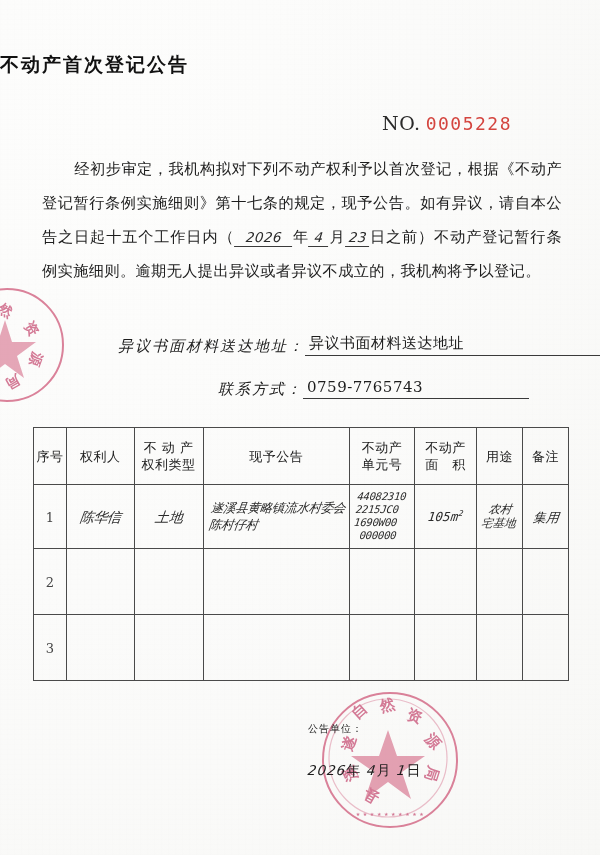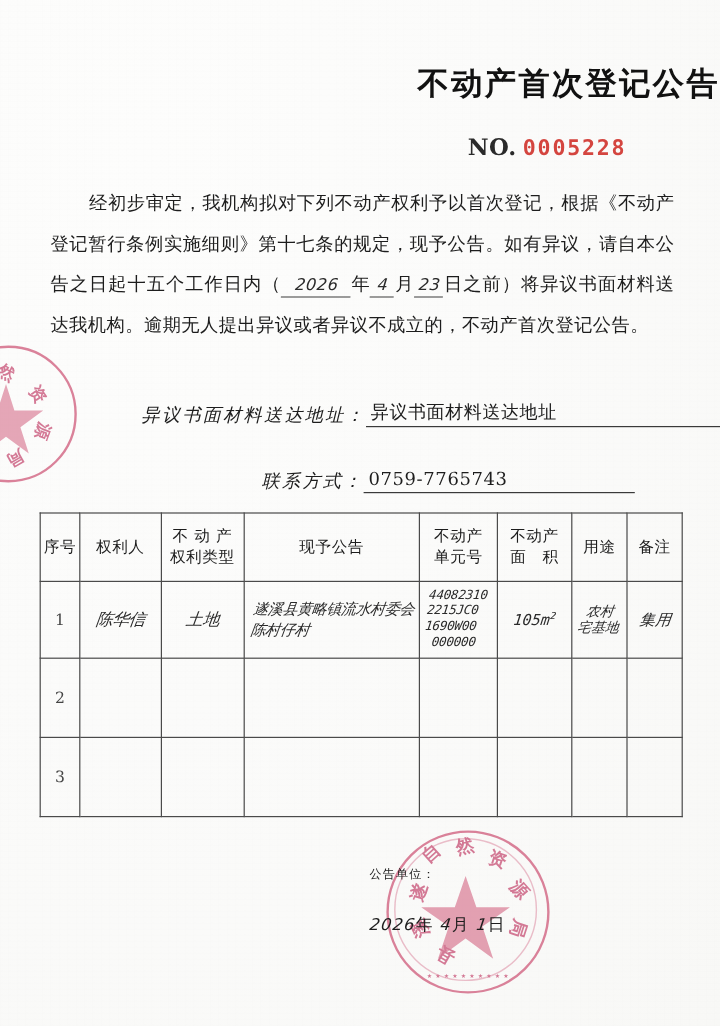--- a/index.html
+++ b/index.html
@@ -32,39 +32,38 @@
       repeating-linear-gradient(90deg, rgba(0,0,0,.008) 0px, rgba(0,0,0,0) 3px, rgba(0,0,0,0) 7px);
     pointer-events: none;
   }
 
   
   .doc-title {
     position: absolute;
     top: 52px;
     left: 0;
     width: 100%;
-    text-align: right;
+    text-align: left;
     font-family: Liberation Sans, sans-serif;
-    font-size: 26px;
+    font-size: 19px;
     font-weight: bold;
     letter-spacing: 2px;
     color: #111;
   }
 
   
   .serial {
     position: absolute;
     top: 112px;
-    right: 78px;
+    right: 88px;
     font-family: "DejaVu Serif", "Liberation Serif", serif;
     font-size: 19px;
     letter-spacing: .5px;
     color: #2a2a2a;
     white-space: nowrap;
-    font-weight: bold;
   }
   .serial .serial-digits {
     color: #d4453f;
     font-family: "DejaVu Sans Mono", "Liberation Mono", monospace;
     font-size: 18px;
     letter-spacing: 1.5px;
     margin-left: 5px;
   }
 
   
@@ -110,21 +109,21 @@
   }
   .field-line .lbl { letter-spacing: 2px; font-style: italic; }
   .field-line .val-wrap {
     display: inline-block;
     border-bottom: 1px solid #3a3a3a;
     padding: 0 4px 2px 4px;
     vertical-align: bottom;
   }
   #addr-line { top: 334px; left: 118px; }
   #addr-line .val-wrap { width: 315px; }
-  #tel-line  { top: 378px; left: 218px; margin-top: 12px; }
+  #tel-line  { top: 378px; left: 218px; }
   #tel-line  .val-wrap { width: 218px; }
   #tel-line  .val { font-family: "DejaVu Serif", "Liberation Serif", serif; letter-spacing: .5px; }
 
   
   .tbl-wrap {
     position: absolute;
     top: 427px;
     left: 33px;
     width: 536px;
   }
@@ -262,21 +261,21 @@
 <div class="page">
   <div class="paper-noise"></div>
 
   <div class="doc-title">不动产首次登记公告</div>
 
   <div class="serial">
     <span>NO.</span><span class="serial-digits">0005228</span>
   </div>
 
   <div class="body-text">
-    <span class="indent"></span><span>经初步审定，我机构拟对下列不动产权利予以首次登记，根据《不动产登记暂行条例实施细则》第十七条的规定，现予公告。如有异议，请自本公告之日起十五个工作日内（</span><span class="fill year">2026</span><span>年</span><span class="fill month">4</span><span>月</span><span class="fill day">23</span><span>日之前</span><span>）将异议书面材料送达我机构。逾期无人提出异议或者异议不成立的，不动产首次登记公告。</span>
+    <span class="indent"></span><span>经初步审定，我机构拟对下列不动产权利予以首次登记，根据《不动产登记暂行条例实施细则》第十七条的规定，现予公告。如有异议，请自本公告之日起十五个工作日内（</span><span class="fill year">2026</span><span>年</span><span class="fill month">4</span><span>月</span><span class="fill day">23</span><span>日之前</span><span>）不动产登记暂行条例实施细则。逾期无人提出异议或者异议不成立的，我机构将予以登记。</span>
   </div>
 
   <div class="field-line" id="addr-line">
     <span class="lbl">异议书面材料送达地址：</span><span class="val-wrap"><span class="val">异议书面材料送达地址</span></span>
   </div>
 
   <div class="field-line" id="tel-line">
     <span class="lbl">联系方式：</span><span class="val-wrap"><span class="val">0759-7765743</span></span>
   </div>
 

